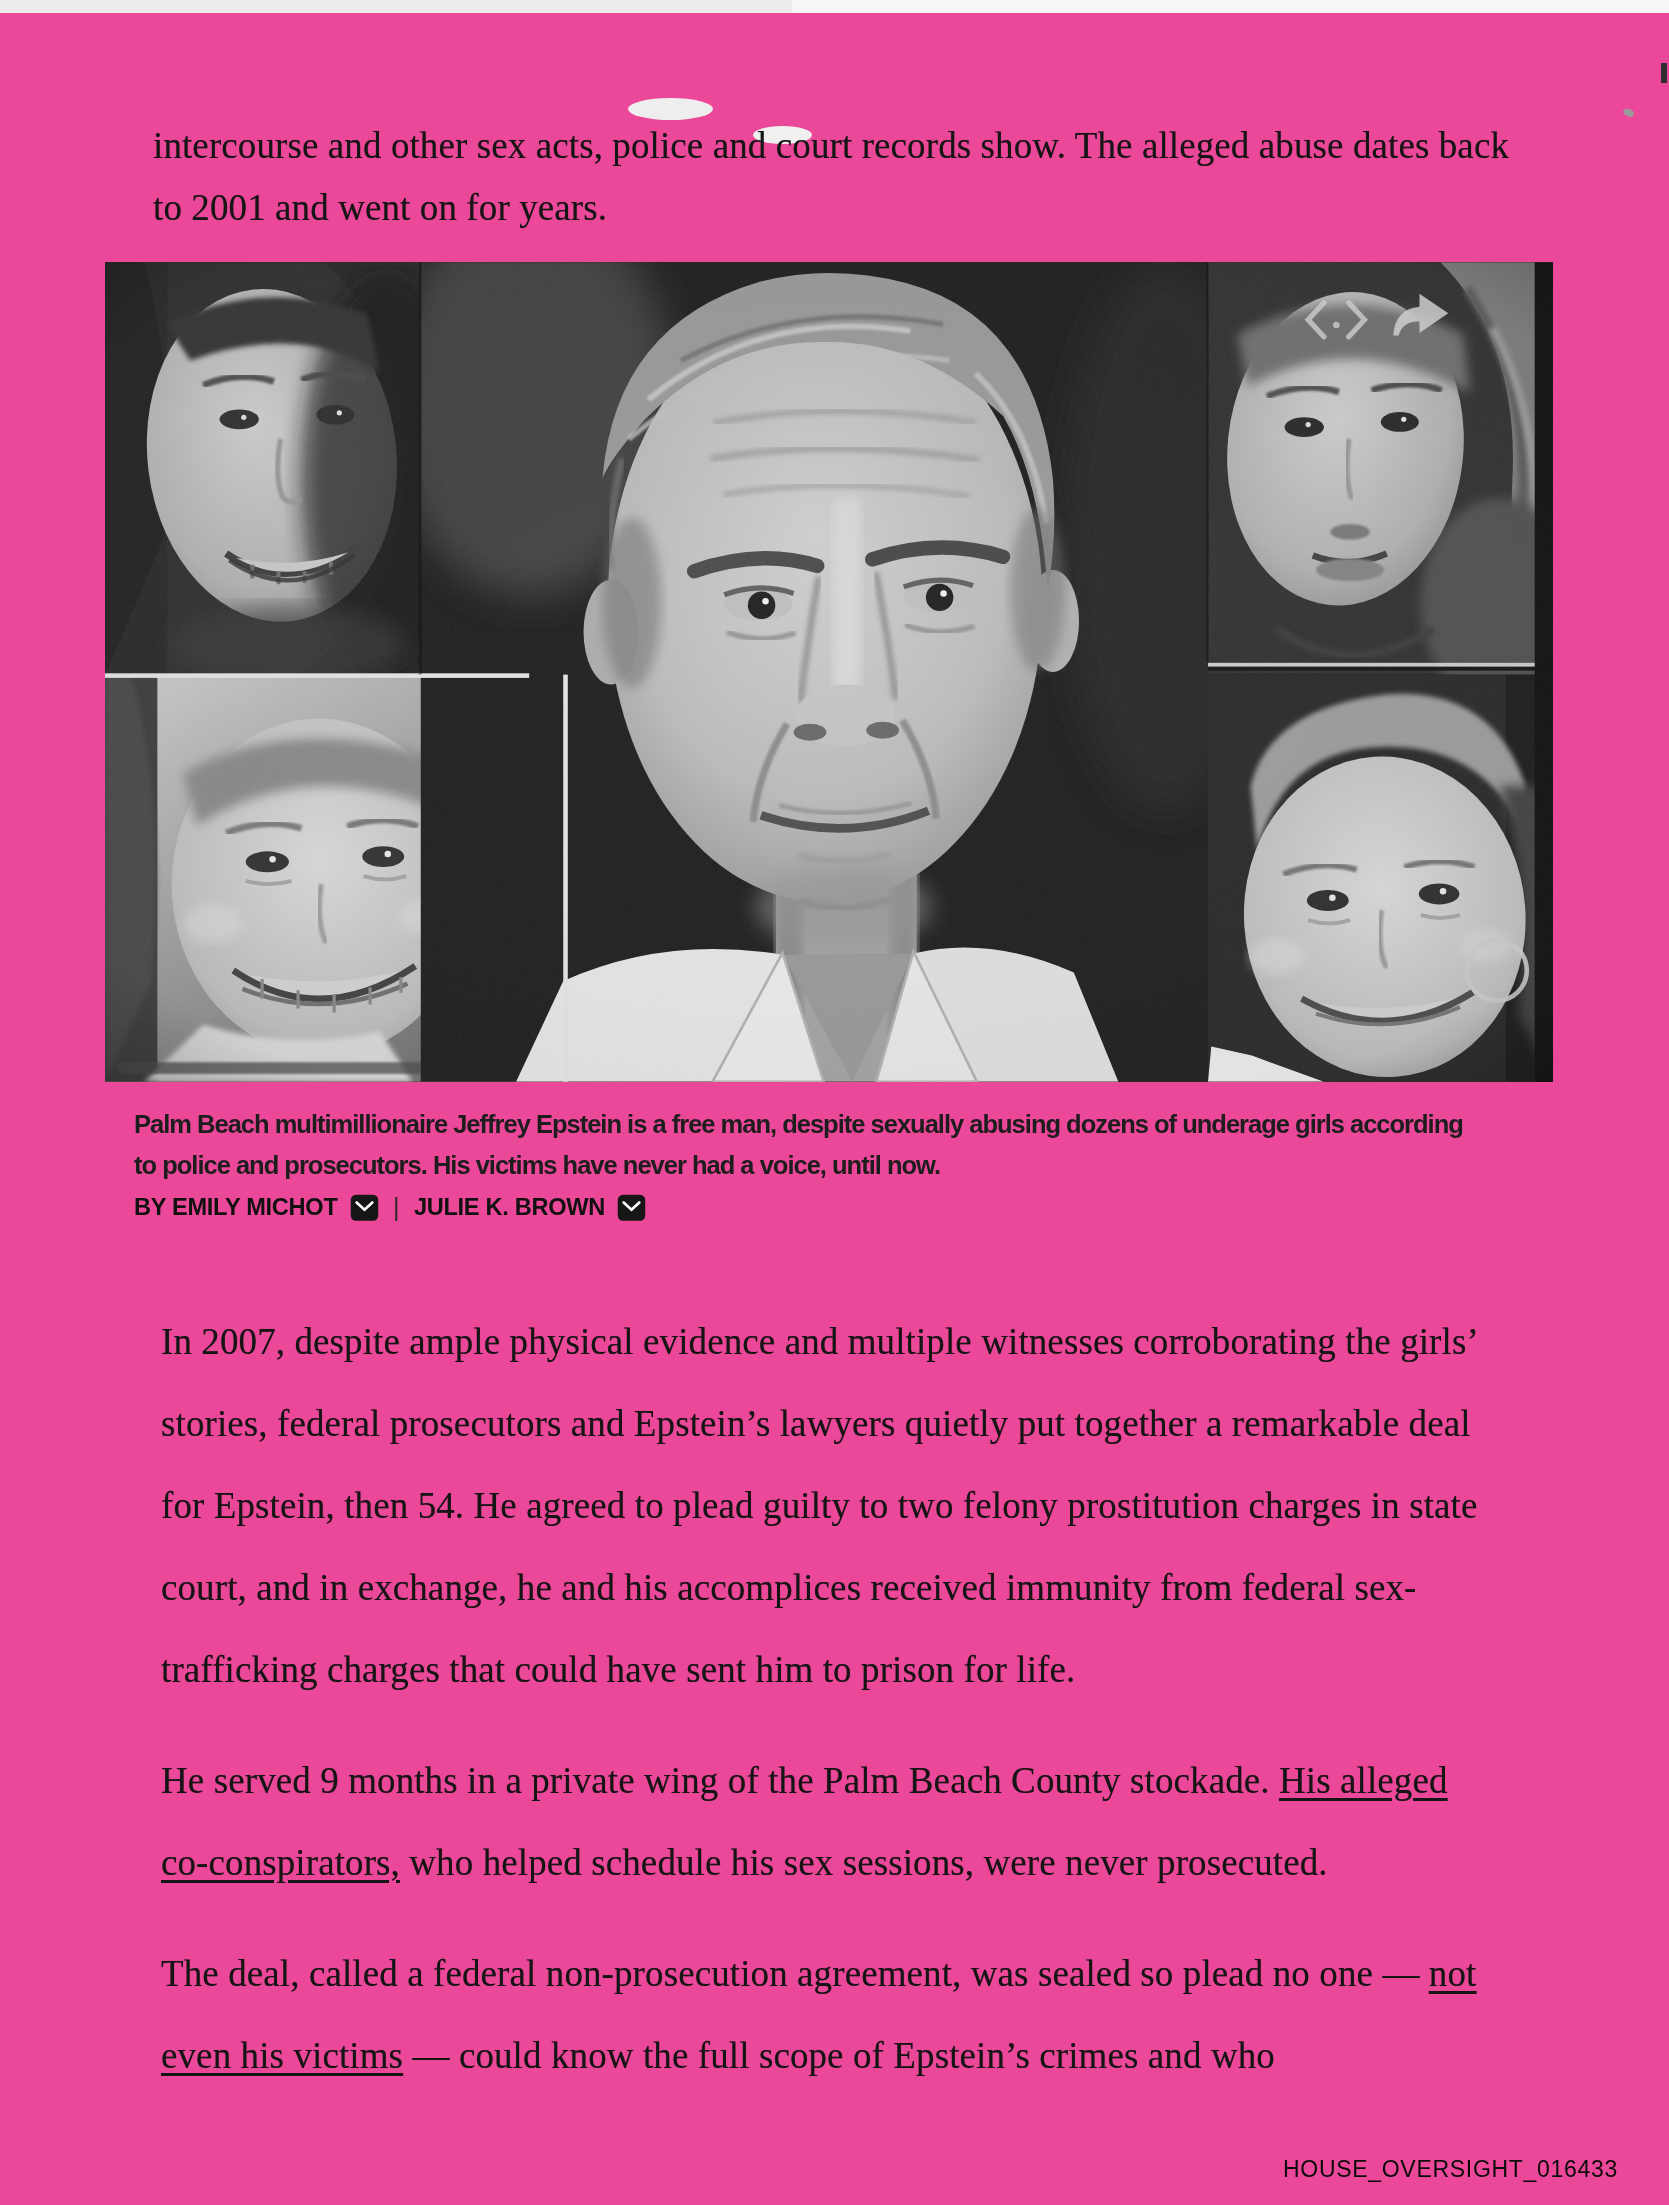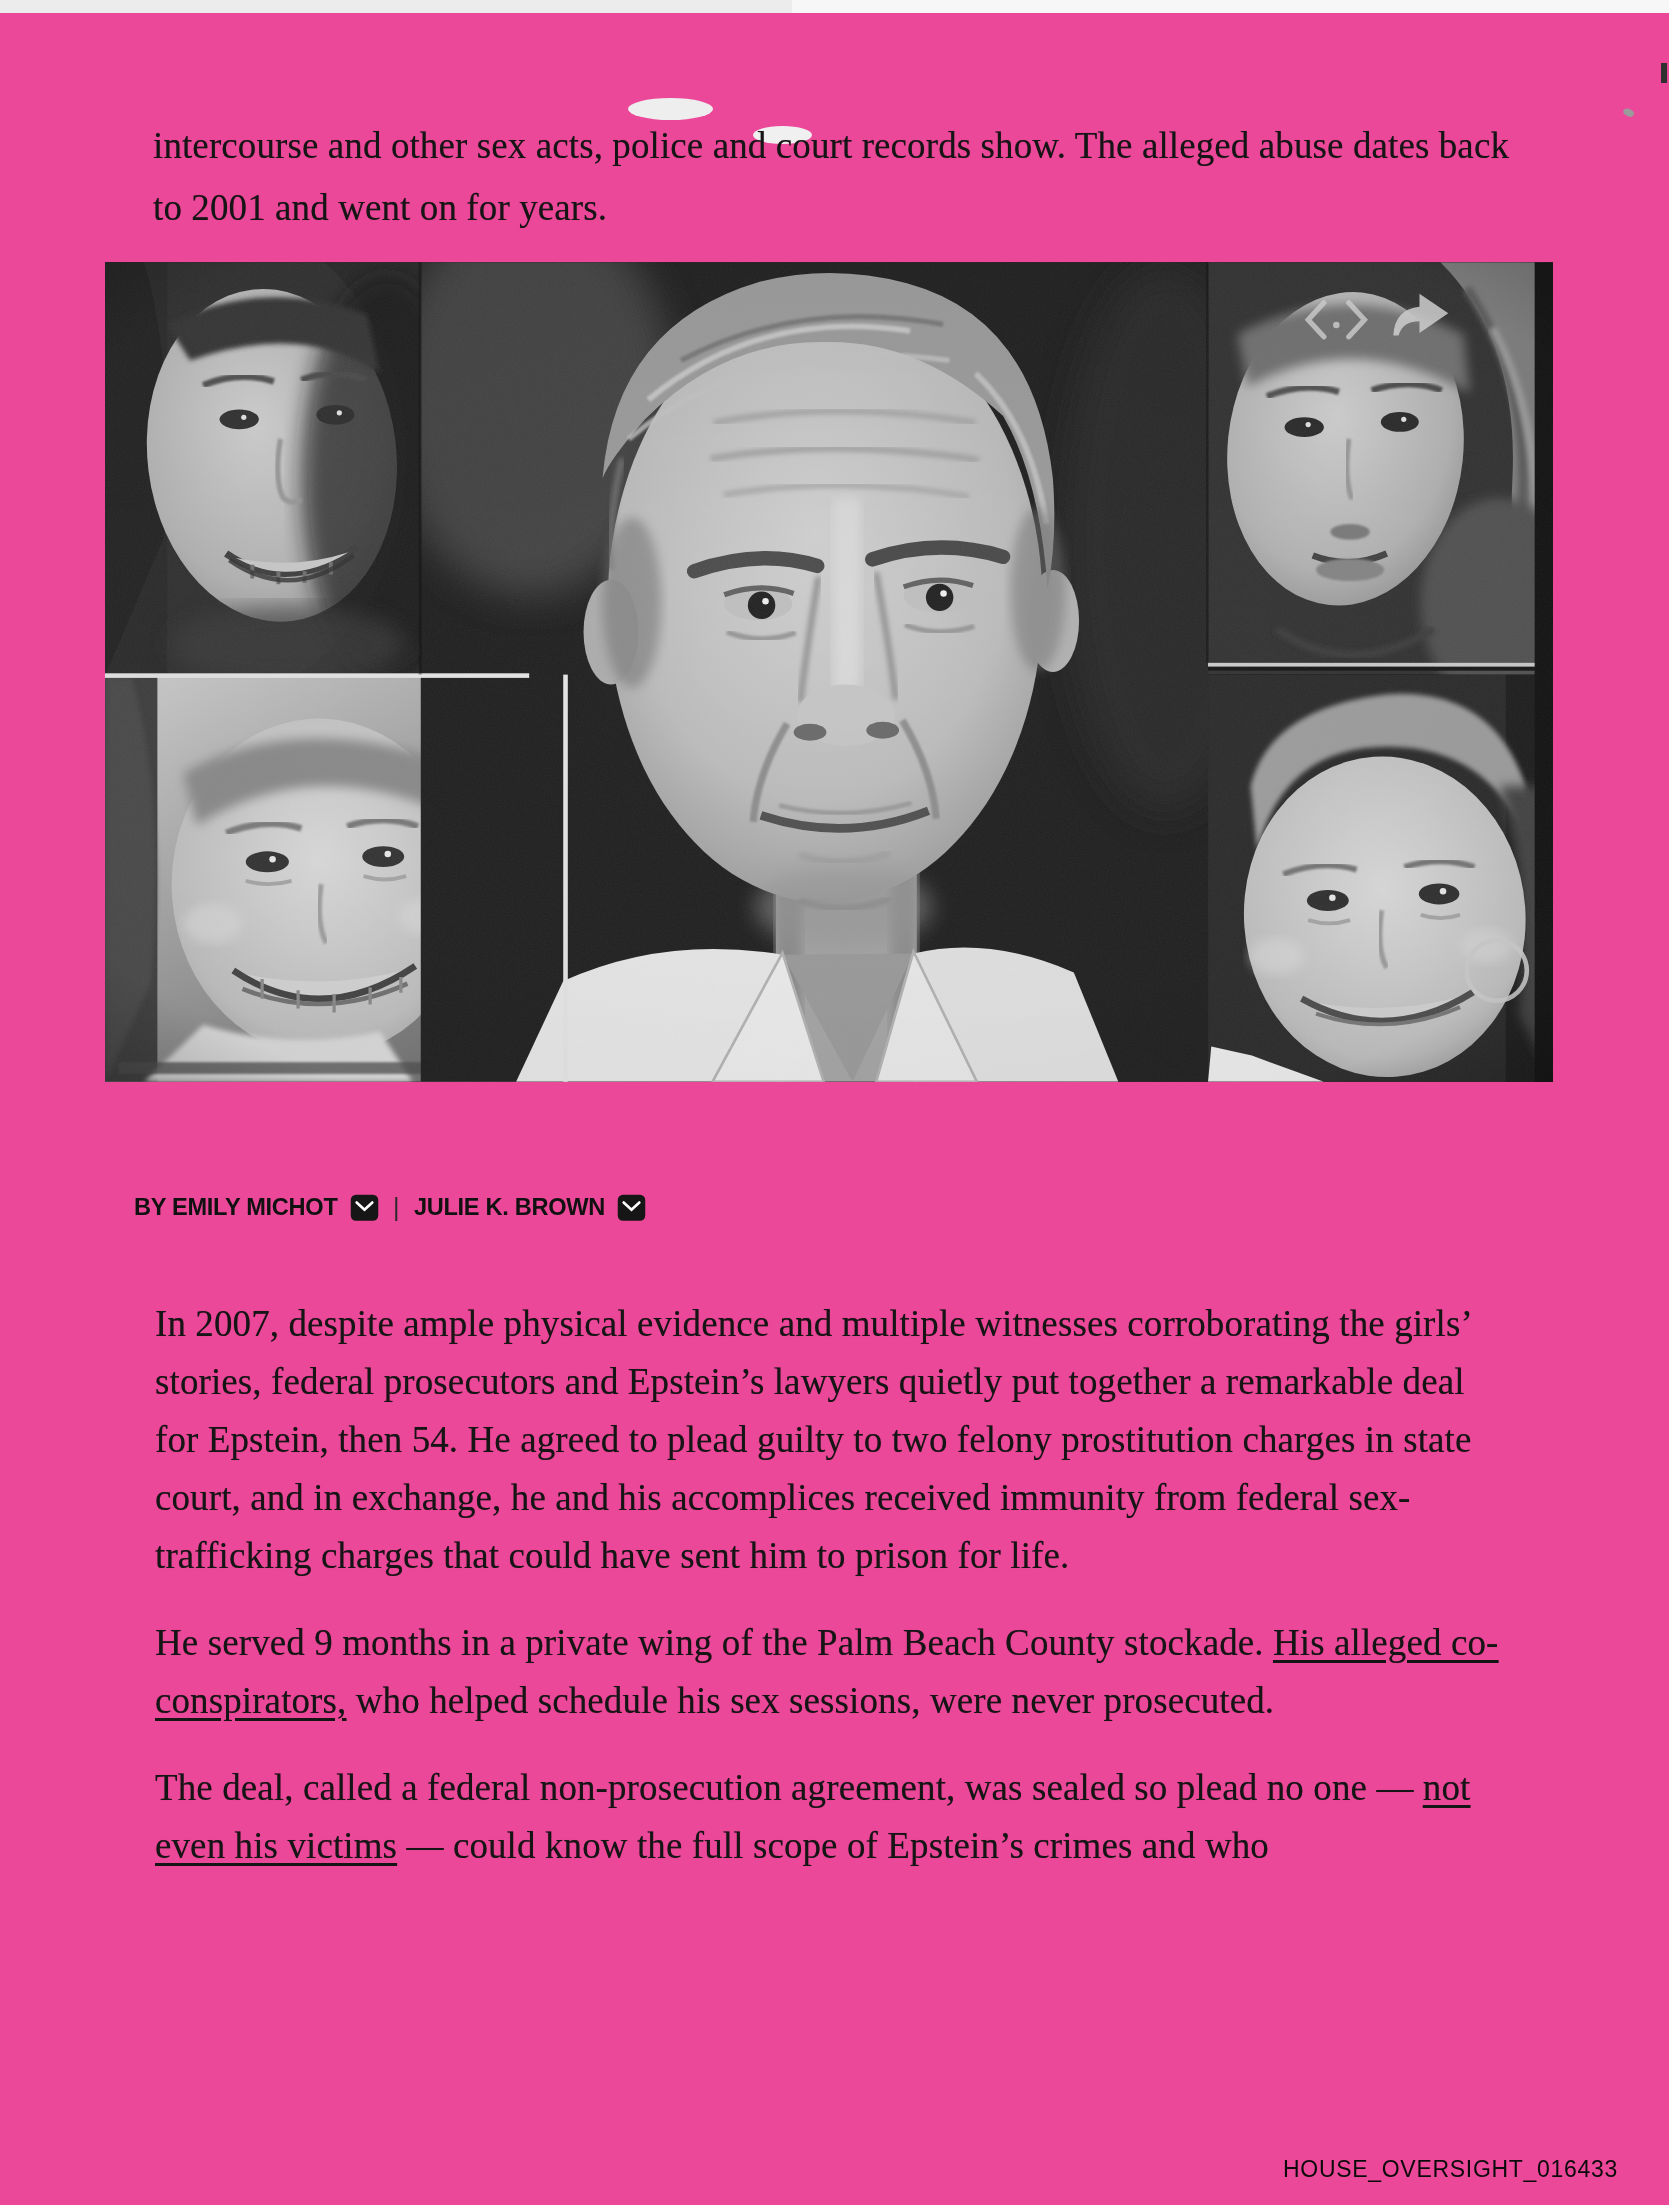--- a/index.html
+++ b/index.html
@@ -14,21 +14,21 @@
   .photo svg{display:block;width:1448px;height:820px;}
   .caption{position:absolute;left:134px;top:1104px;width:1342px;
            font-family:"Liberation Sans",sans-serif;font-weight:700;
            font-size:25.5px;line-height:41px;letter-spacing:-1px;color:#1d1d1d;margin:0;}
   .byline{position:absolute;left:134px;top:1191px;height:33px;display:flex;align-items:center;gap:12px;
           font-family:"Liberation Sans",sans-serif;font-weight:700;font-size:23.6px;
           letter-spacing:-0.3px;color:#111;}
   .byline .sep{font-weight:400;color:#2a2a2a;padding:0 2.6px;font-size:25px;}
   .env{width:29px;height:27.5px;}
   .body-copy{position:absolute;left:153px;top:1293px;width:1358px;}
-  .body-copy p{margin:2px;font-size:37px;line-height:58px;letter-spacing:0.1px;
+  .body-copy p{margin:8px;font-size:37px;line-height:82px;letter-spacing:0.1px;
                text-shadow:0 0 0.7px rgba(0,0,0,0.45);}
   .body-copy p + p{margin-top:29px;}
   .doc-link{color:inherit;text-decoration:underline;text-decoration-thickness:2.9px;text-underline-offset:4.6px;}
   .footer{position:absolute;right:51px;top:2156px;
           font-family:"Liberation Sans",sans-serif;font-size:23px;letter-spacing:0.7px;color:#0b0b0b;}
   .speck-edge{position:absolute;left:1661px;top:63px;width:5.9px;height:19.6px;background:#2f2f2f;}
   .speck-mark{position:absolute;left:1623px;top:109px;width:11px;height:7.2px;background:#9b9b9b;
               border-radius:60% 40% 50% 50%;transform:rotate(28deg);}
   .smudge1{position:absolute;left:628px;top:98px;width:85px;height:22px;background:#eeeeee;border-radius:50%;}
   .smudge2{position:absolute;left:753px;top:126px;width:59px;height:18.3px;background:#f0f0f0;border-radius:50%;}
@@ -282,20 +282,21 @@
       </g>
       <g opacity="0.85">
         <path d="M1968 112 Q 1970 72 2008 68 L 2008 48 L 2052 78 L 2008 108 L 2008 90 Q 1982 90 1976 112 Z" fill="#d9d9d9"></path>
       </g>
 
       <rect x="0" y="0" width="2212" height="1252" filter="url(#grainF)" opacity="0.10" clip-path="url(#cAll)"></rect>
       <rect x="0" y="0" width="2212" height="1252" fill="url(#gVig)"></rect>
     </svg>
   </div>
 
+  <p class="caption">Palm Beach multimillionaire Jeffrey Epstein is a free man, despite sexually abusing dozens of underage girls according to police and prosecutors. His victims have never had a voice, until now.</p>
 
   <div class="byline">
     <span>BY EMILY MICHOT</span>
     <svg class="env" viewBox="0 0 44 42">
       <rect x="1" y="1" width="42" height="40" rx="8" fill="#161616"></rect>
       <path d="M10 13 L 22 24 L 34 13" stroke="#ffffff" stroke-width="4" fill="none" stroke-linecap="round"></path>
     </svg>
     <span class="sep">|</span>
     <span>JULIE K. BROWN</span>
     <svg class="env" viewBox="0 0 44 42">

